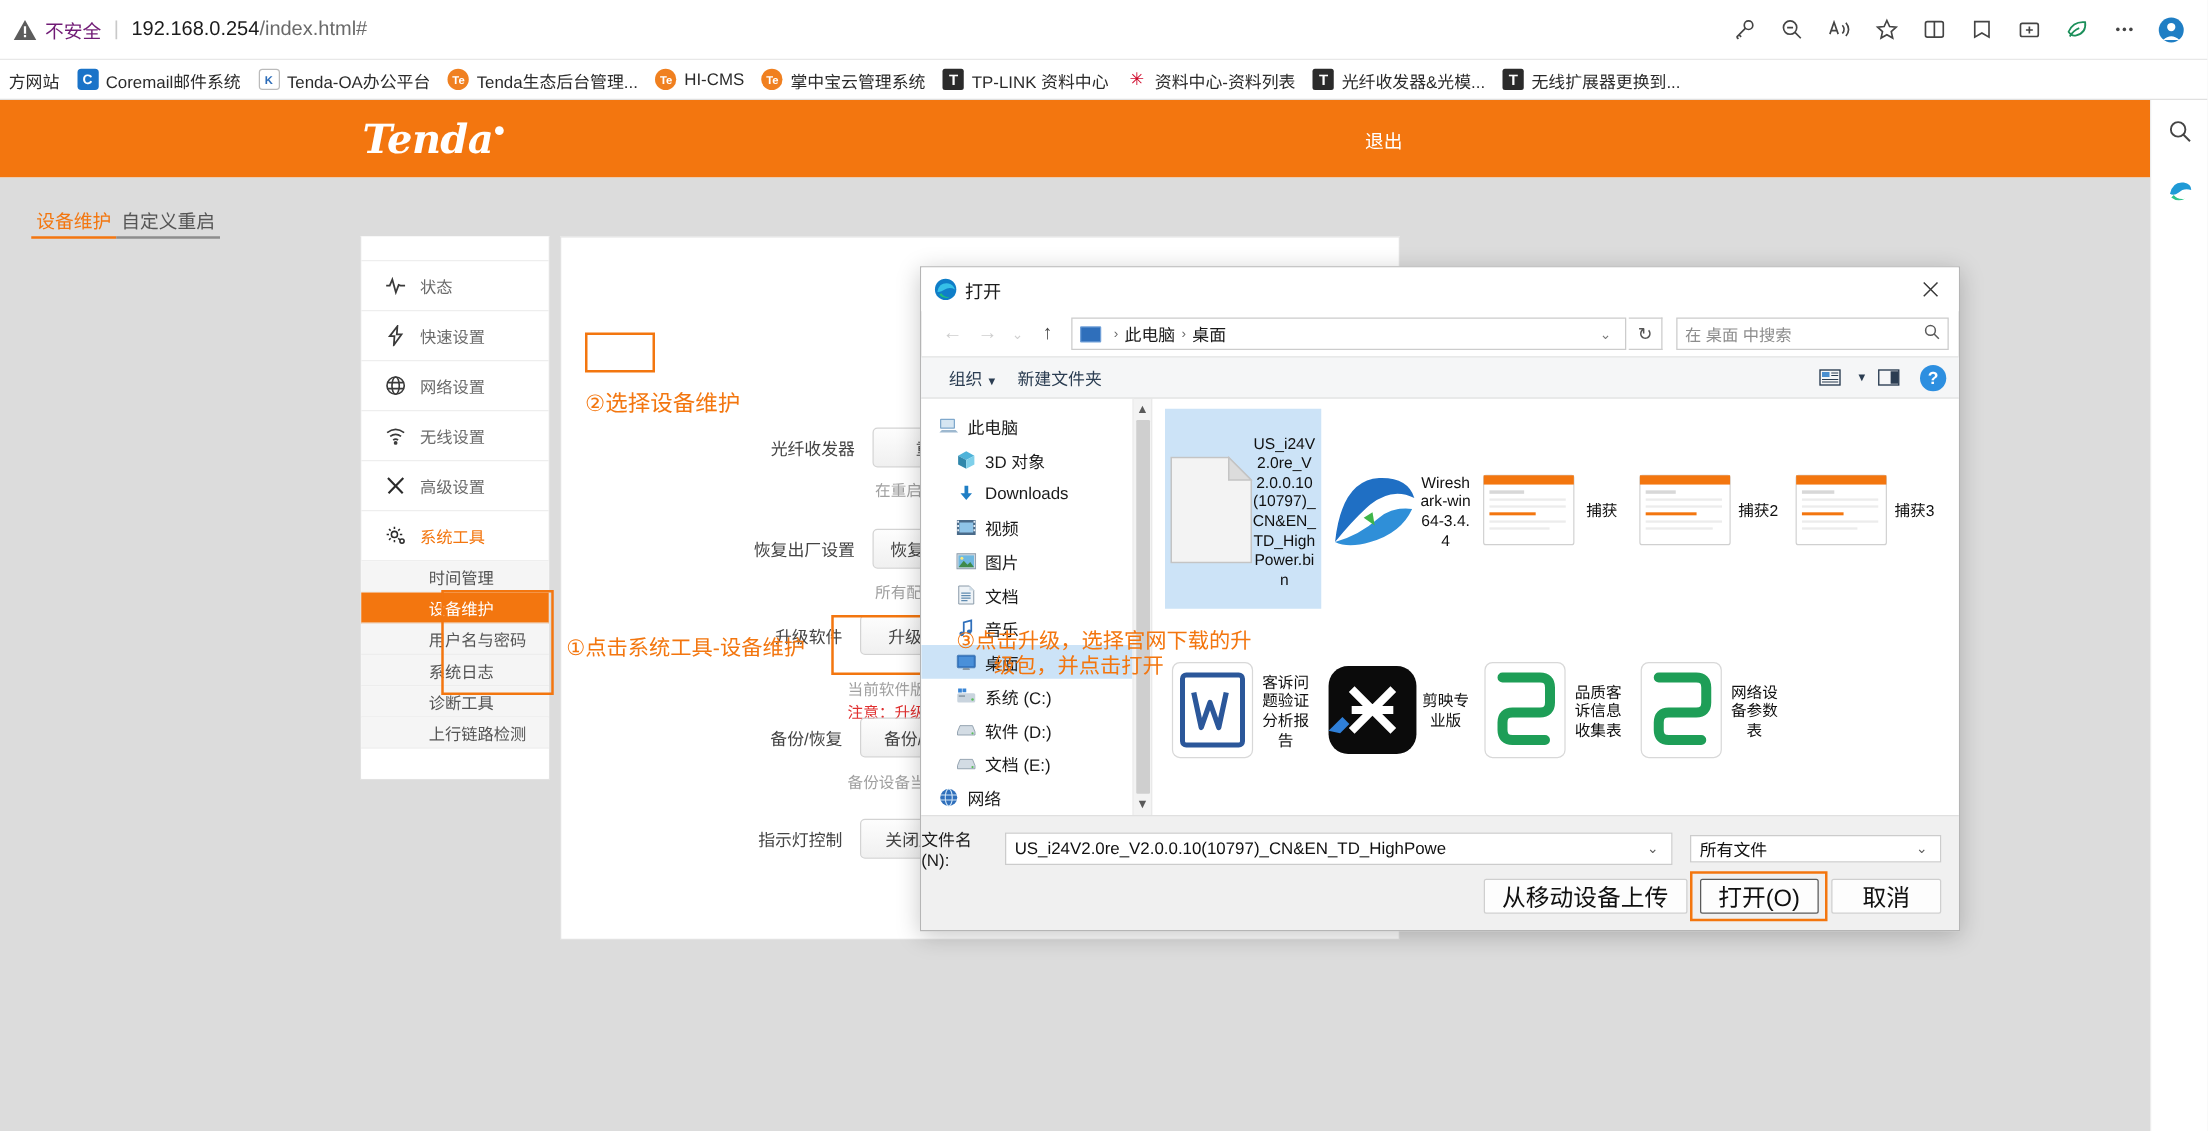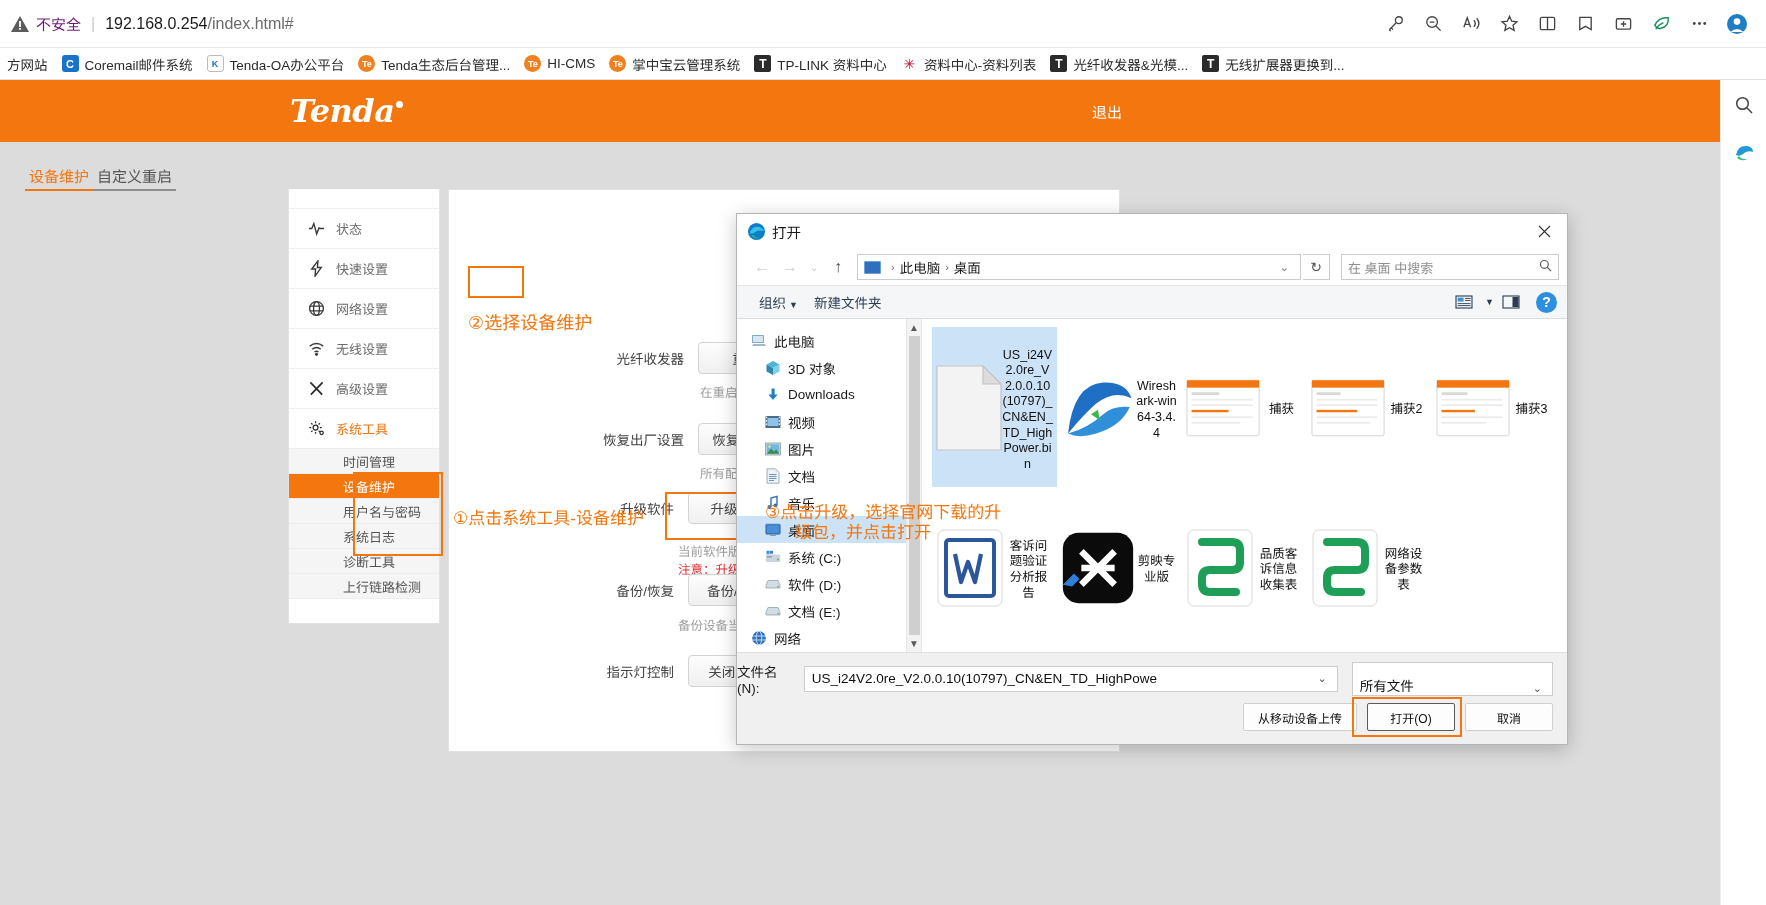--- a/index.html
+++ b/index.html
@@ -271,29 +271,29 @@
   .dlg-footer { height: 92px; background: #f0f0f0; border-top: 1px solid #e0e0e0; position: relative; }
   .fn-row { position: absolute; left: 0; right: 14px; top: 8px; display: flex; align-items: center; }
   .fn-label { font-size: 13.5px; color: #1a1a1a; margin-right: 8px; }
   .fn-input {
     width: 572px; height: 26px; border: 1px solid #cccccc; background: #ffffff;
     display: flex; align-items: center; padding: 0 4px 0 7px;
     font-size: 13.5px; color: #101010;
   }
   .fn-caret { margin-left: auto; font-size: 11px; color: #555; padding: 0 6px; }
   .ft-select {
-    width: 215px; height: 34px; border: 1px solid #cccccc; background: #ffffff;
-    margin-left: 14px; display: flex; align-items: flex-end; padding: 0 4px 0 7px;
+    width: 215px; height: 22px; border: 1px solid #cccccc; background: #ffffff;
+    margin-left: 14px; display: flex; align-items: center; padding: 0 4px 0 7px;
     font-size: 13.5px; color: #101010;
   }
   .btn-row { position: absolute; right: 14px; top: 50px; display: flex; align-items: center; gap: 10px; }
   .dlg-btn {
     height: 28px; min-width: 88px; padding: 0 14px;
     border: 1px solid #cfcfcf; background: #fdfdfd; border-radius: 2px;
-    font-size: 12px; color: #101010;
+    font-size: 19px; color: #101010;
     display: flex; align-items: center; justify-content: center; cursor: pointer;
   }
   .dlg-btn.primary { border: 1px solid #5a5a5a; }
   .open-hl {
     position: absolute; right: 105px; top: 44px; width: 110px; height: 40px;
     border: 2px solid #f3760f; pointer-events: none;
   }
 </style>
 </head>
 <body>

